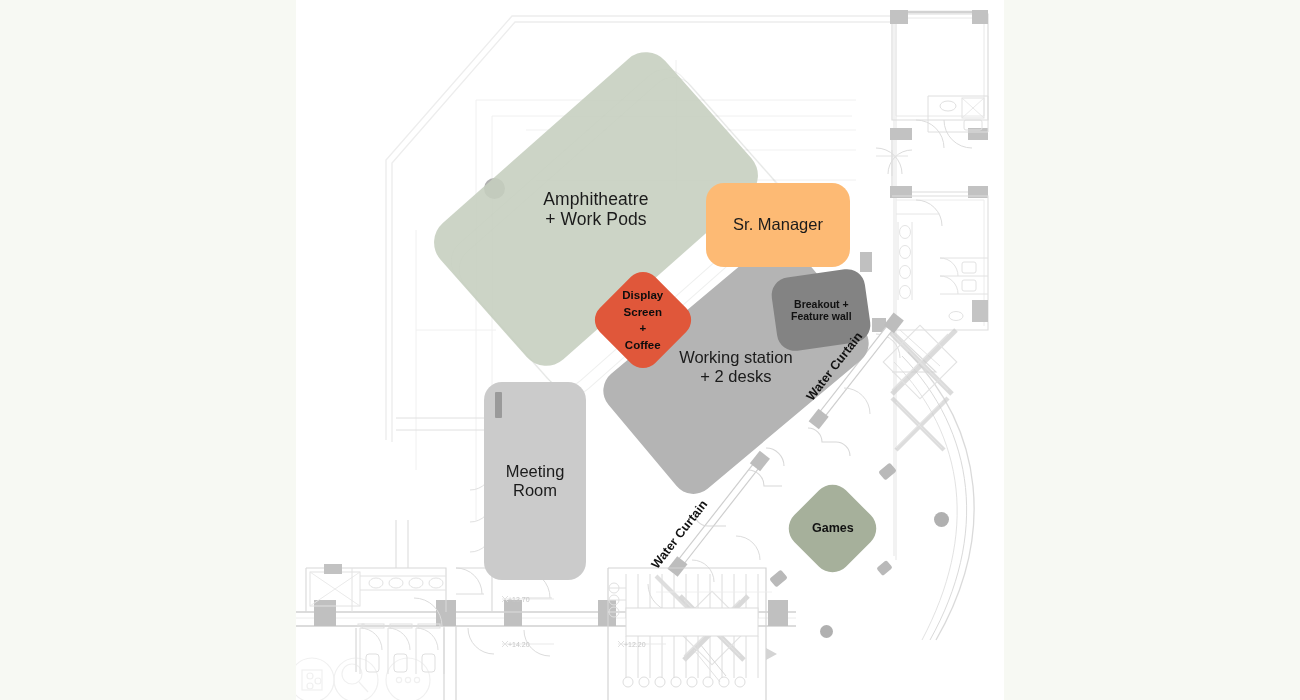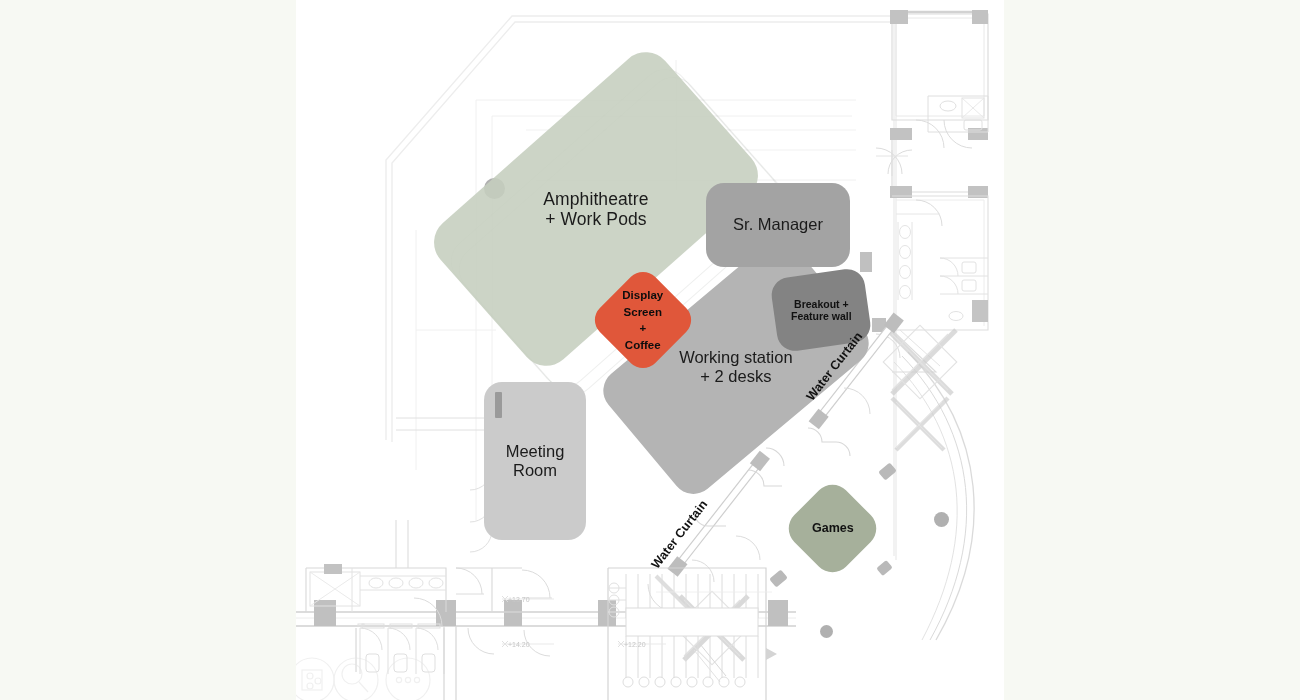--- a/index.html
+++ b/index.html
@@ -87,21 +87,21 @@
   }
   #amph-echo-1 { left: 168px; top: 136px; width: 300px; height: 182px; }
   #amph-echo-2 { left: 176px; top: 144px; width: 300px; height: 182px; }
 
   
   #zone-sr-manager {
     left: 410px;
     top: 183px;
     width: 144px;
     height: 84px;
-    background: #a3a3a3;
+    background: #fdba74;
     border-radius: 18px;
   }
   #zone-sr-manager .zlabel {
     font-size: 16.5px;
     font-weight: 400;
   }
 
   
   #zone-working {
     left: 318px;
@@ -151,21 +151,21 @@
     font-weight: 700;
     color: #0d0d0d;
     line-height: 1.45;
   }
 
   
   #zone-meeting {
     left: 188px;
     top: 382px;
     width: 102px;
-    height: 158px;
+    height: 198px;
     background: #cbcbcb;
     border-radius: 18px;
   }
   #zone-meeting .zlabel {
     font-size: 16.5px;
     font-weight: 400;
   }
   
   #meeting-jamb {
     position: absolute;

